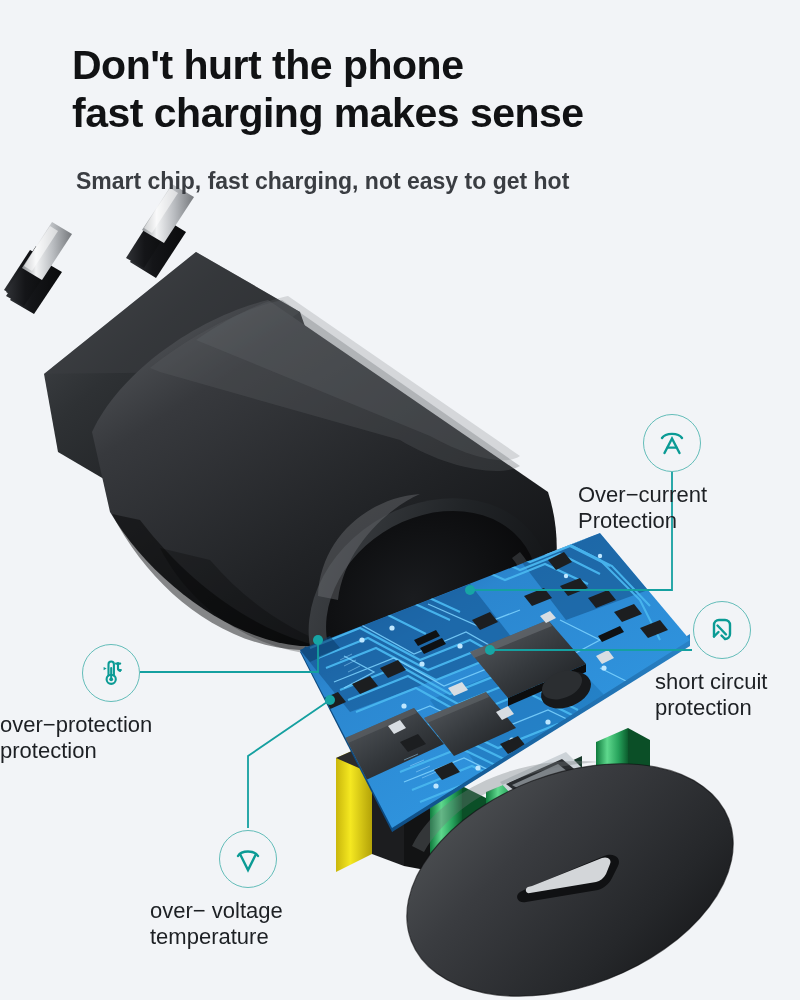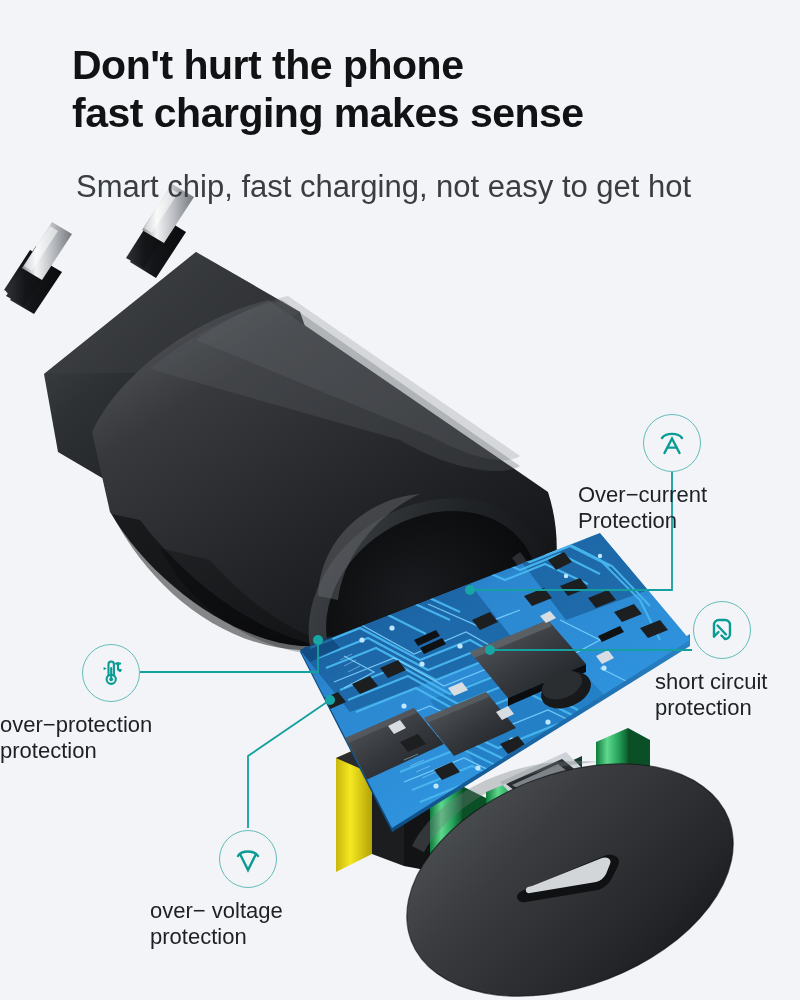--- a/index.html
+++ b/index.html
@@ -13,21 +13,21 @@
   #stage{position:absolute;left:0;top:0;width:800px;height:1000px;overflow:hidden;background:#f2f4f7;}
 
   
   .headline{
     position:absolute;left:72px;top:42px;width:700px;
     font-size:41px;line-height:1.16;font-weight:700;
     letter-spacing:-0.5px;color:#111214;white-space:pre-line;
   }
   .subhead{
     position:absolute;left:76px;top:168px;width:700px;
-    font-size:31px;line-height:1.2;font-weight:400;color:#3a3d42;
+    font-size:23px;line-height:1.2;font-weight:700;color:#3a3d42;
   }
 
   
   .callout{position:absolute;}
   .badge{
     position:absolute;width:58px;height:58px;border-radius:50%;
     border:1.6px solid #63bdb9;box-sizing:border-box;
     display:flex;align-items:center;justify-content:center;
   }
   .badge svg{display:block;}
@@ -406,16 +406,16 @@
   </div>
 
   <div class="callout">
     <div class="badge" style="left:219px;top:830px;">
       <svg width="36" height="36" viewBox="0 0 36 36" fill="none" stroke="#0b9b95" stroke-width="2.4" stroke-linecap="round">
         <path d="M8 15 C11.5 9, 24.5 9, 28 15"></path>
         <path d="M10.5 14 L18 29 L25.5 14"></path>
       </svg>
     </div>
     <div class="clabel" style="left:150px;top:898px;width:196px;">over− voltage
-protection</div>
+temperature</div>
   </div>
 
 </div>
 
 </body></html>

